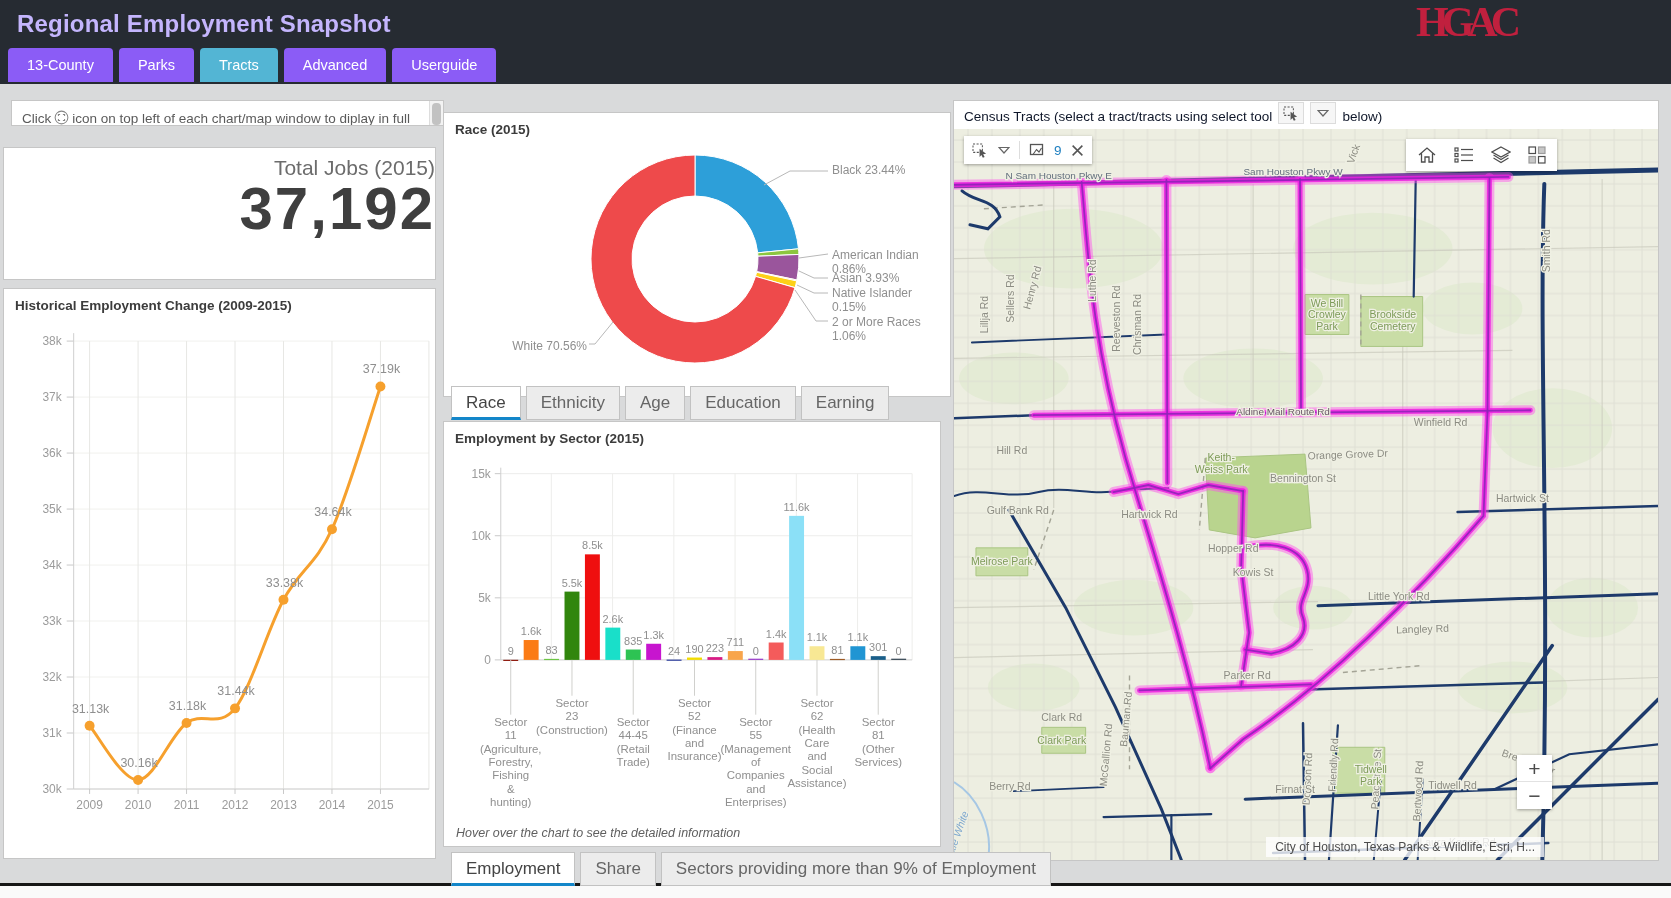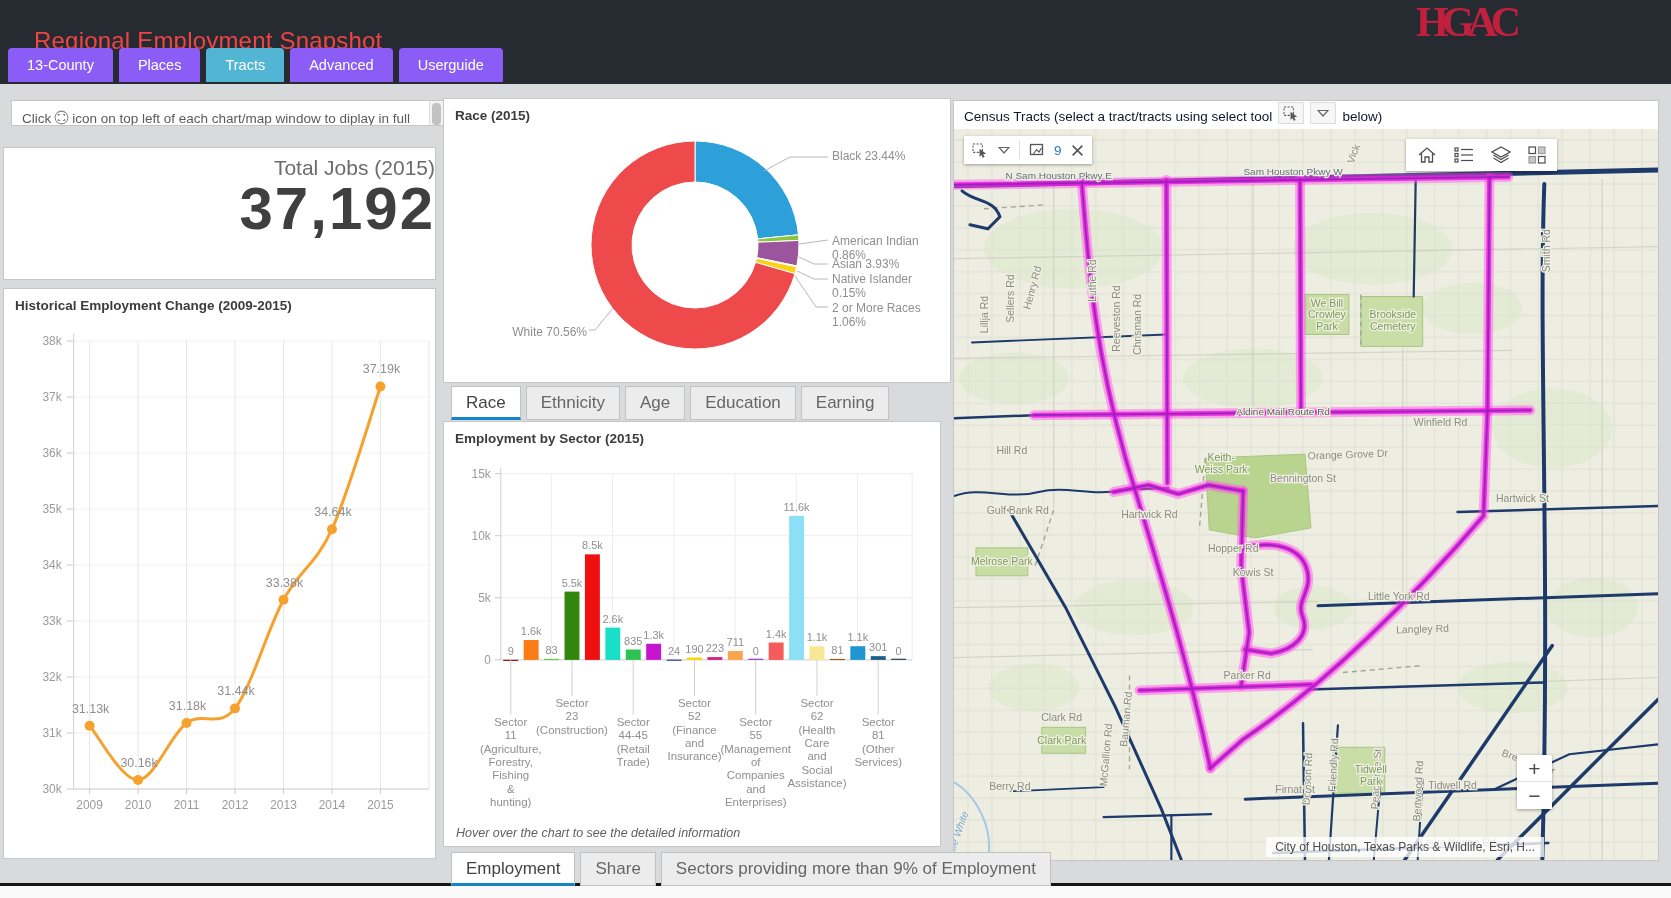--- a/index.html
+++ b/index.html
@@ -1,38 +1,38 @@
 <!DOCTYPE html>
 <html><head>
 <meta charset="utf-8">
 <style>
   html,body{margin:0;padding:0}
   body{width:1671px;height:898px;background:#d9dadb;font-family:"Liberation Sans",sans-serif;position:relative;overflow:hidden}
   .app{position:absolute;inset:0}
   header.topbar{position:absolute;left:0;top:0;width:100%;height:84px;background:#262b32}
-  .app-title{margin:17px;padding:10px 0 0 17px;color:#ef4444;font-size:24px;font-weight:400;letter-spacing:.2px}
+  .app-title{margin:0;padding:10px 0 0 17px;color:#c4b5fd;font-size:24px;font-weight:700;letter-spacing:.2px}
   .logo{position:absolute;top:-2px;right:157px;color:#c0203e;font-family:"Liberation Serif",serif;font-size:42px;font-weight:700;letter-spacing:-7px}
   .tabs{position:absolute;left:8px;top:48px;display:flex;gap:6px}
   .tab{background:#8b5cf6;color:#fff;font-size:14.5px;padding:9px 19px;border-radius:4px 4px 0 0;cursor:pointer}
   .tab.active{background:#53b5d4}
   .panel{position:absolute;background:#fff;border:1px solid #c6c6c6;box-sizing:border-box}
   .panel-title{position:absolute;left:11px;top:9px;font-size:13.5px;font-weight:700;color:#3c3c3c;z-index:3}
   
   .note-box{left:11px;top:100px;width:433px;height:26px;overflow:hidden}
   .note-text{padding:8px 26px 0 10px;font-size:13.5px;color:#5a5a5a;line-height:19px}
   .note-text .expand-ic{display:inline-block;vertical-align:-2px;margin:0 3px}
   .note-scrollbar{position:absolute;right:0;top:0;width:13px;height:100%;background:#f3f3f3;border-left:1px solid #ddd}
   .note-thumb{position:absolute;top:2px;left:1.5px;width:9px;height:22px;background:#c2c2c2;border-radius:4px}
   
   .tj-panel{left:3px;top:147px;width:433px;height:133px;text-align:right}
   .tj-title{font-size:21px;color:#6c6c6c;margin-top:8px}
   .tj-value{font-size:60px;font-weight:600;color:#3f3f3f;line-height:.95;letter-spacing:2px}
   
   .line-panel{left:3px;top:288px;width:433px;height:571px}
-  .race-panel{left:443px;top:98px;width:508px;height:285px}
+  .race-panel{left:443px;top:112px;width:508px;height:285px}
   .sector-panel{left:443px;top:421px;width:498px;height:426px}
   .chart-svg{position:absolute;inset:0;width:100%;height:100%}
   svg text{font-family:"Liberation Sans",sans-serif}
   .hover-note{position:absolute;left:12px;bottom:6px;font-style:italic;font-size:12.5px;color:#5f5f5f}
   
   .subtabs{position:absolute;display:flex;gap:5px;font-size:17px;z-index:4}
   #raceTabs{left:451px;top:386px}
   #sectorTabs{left:451px;top:852px}
   .subtab{background:#ececec;border:1px solid #c2c2c2;color:#666;padding:6px 14px;cursor:pointer}
   .subtab.active{background:#fff;border-bottom:3px solid #1386c9;color:#444;padding-bottom:4px}
@@ -60,21 +60,21 @@
 
 <div class="app">
 
   <header class="topbar">
     <h1 class="app-title">Regional Employment Snapshot</h1>
     <div class="logo">HGAC</div>
   </header>
 
   <nav class="tabs" id="navTabs">
       <div class="tab">13-County</div>
-      <div class="tab">Places</div>
+      <div class="tab">Parks</div>
       <div class="tab active">Tracts</div>
       <div class="tab">Advanced</div>
       <div class="tab">Userguide</div>
     </nav>
 
   <div class="panel note-box">
     <div class="note-text">
       <span>Click</span><span class="expand-ic"><svg width="15" height="15" viewBox="0 0 16 16">
             <circle cx="8" cy="8" r="6.8" fill="none" stroke="#858585" stroke-width="1.1"></circle>
             <g stroke="#858585" stroke-width="1.1" fill="none">

